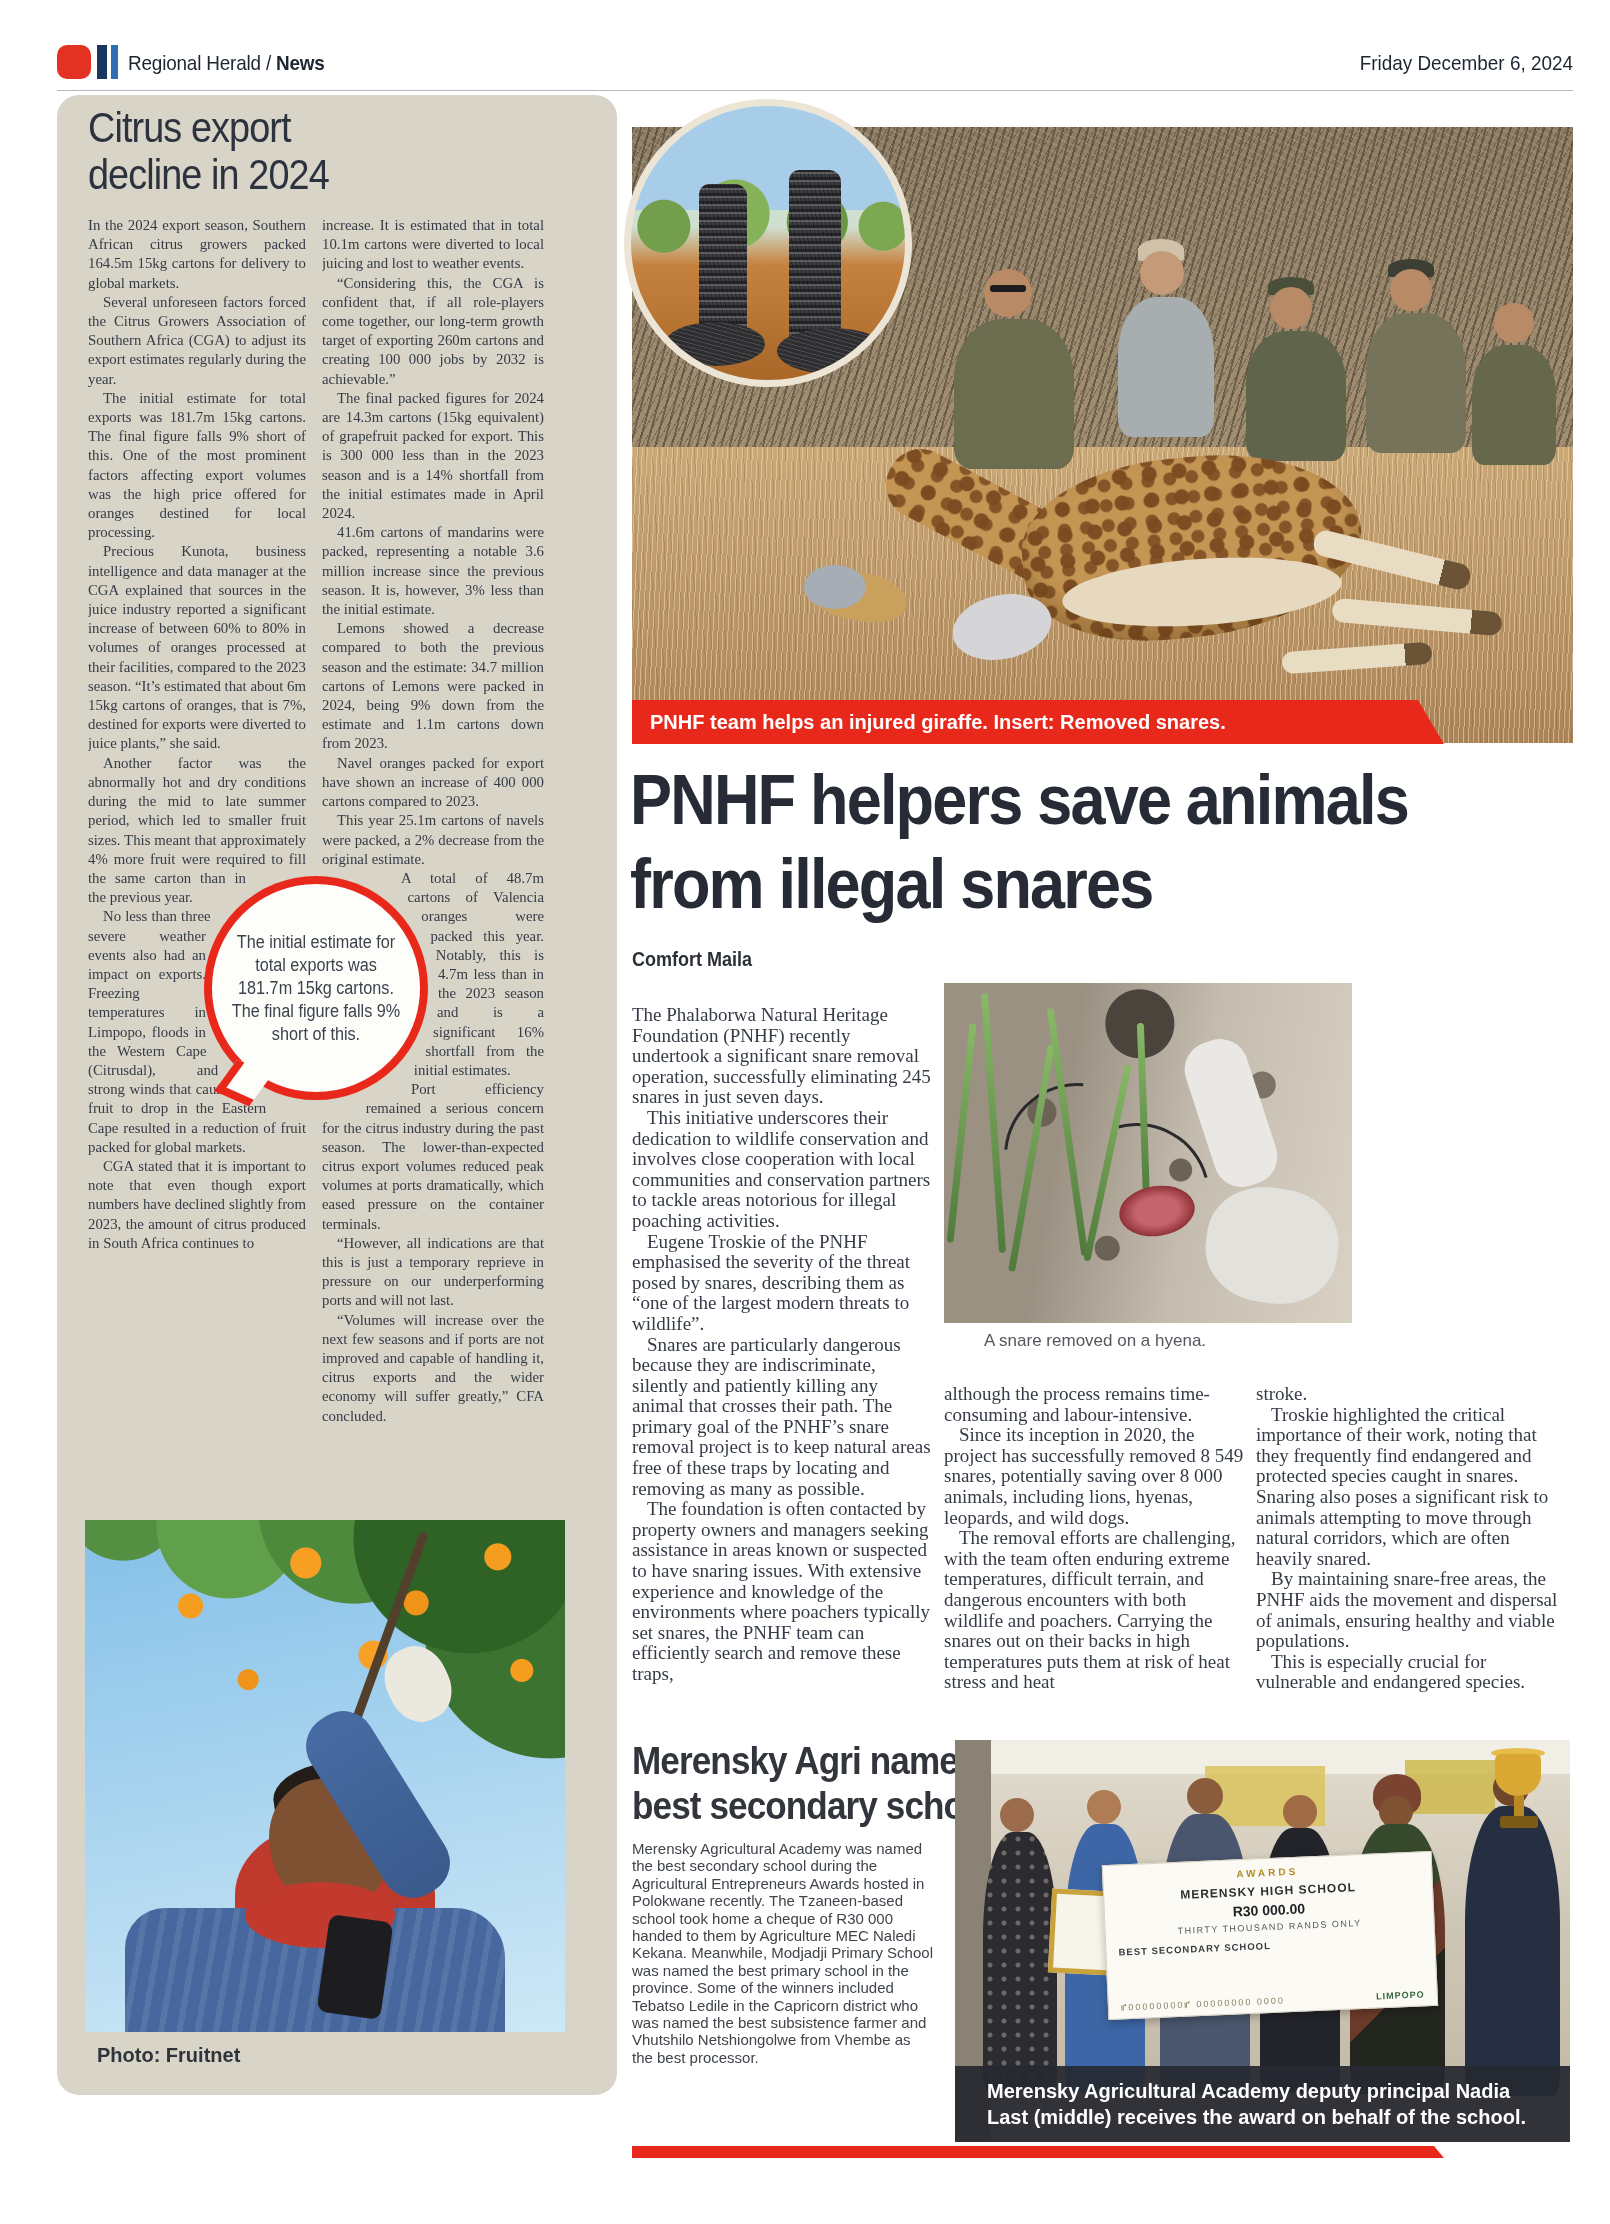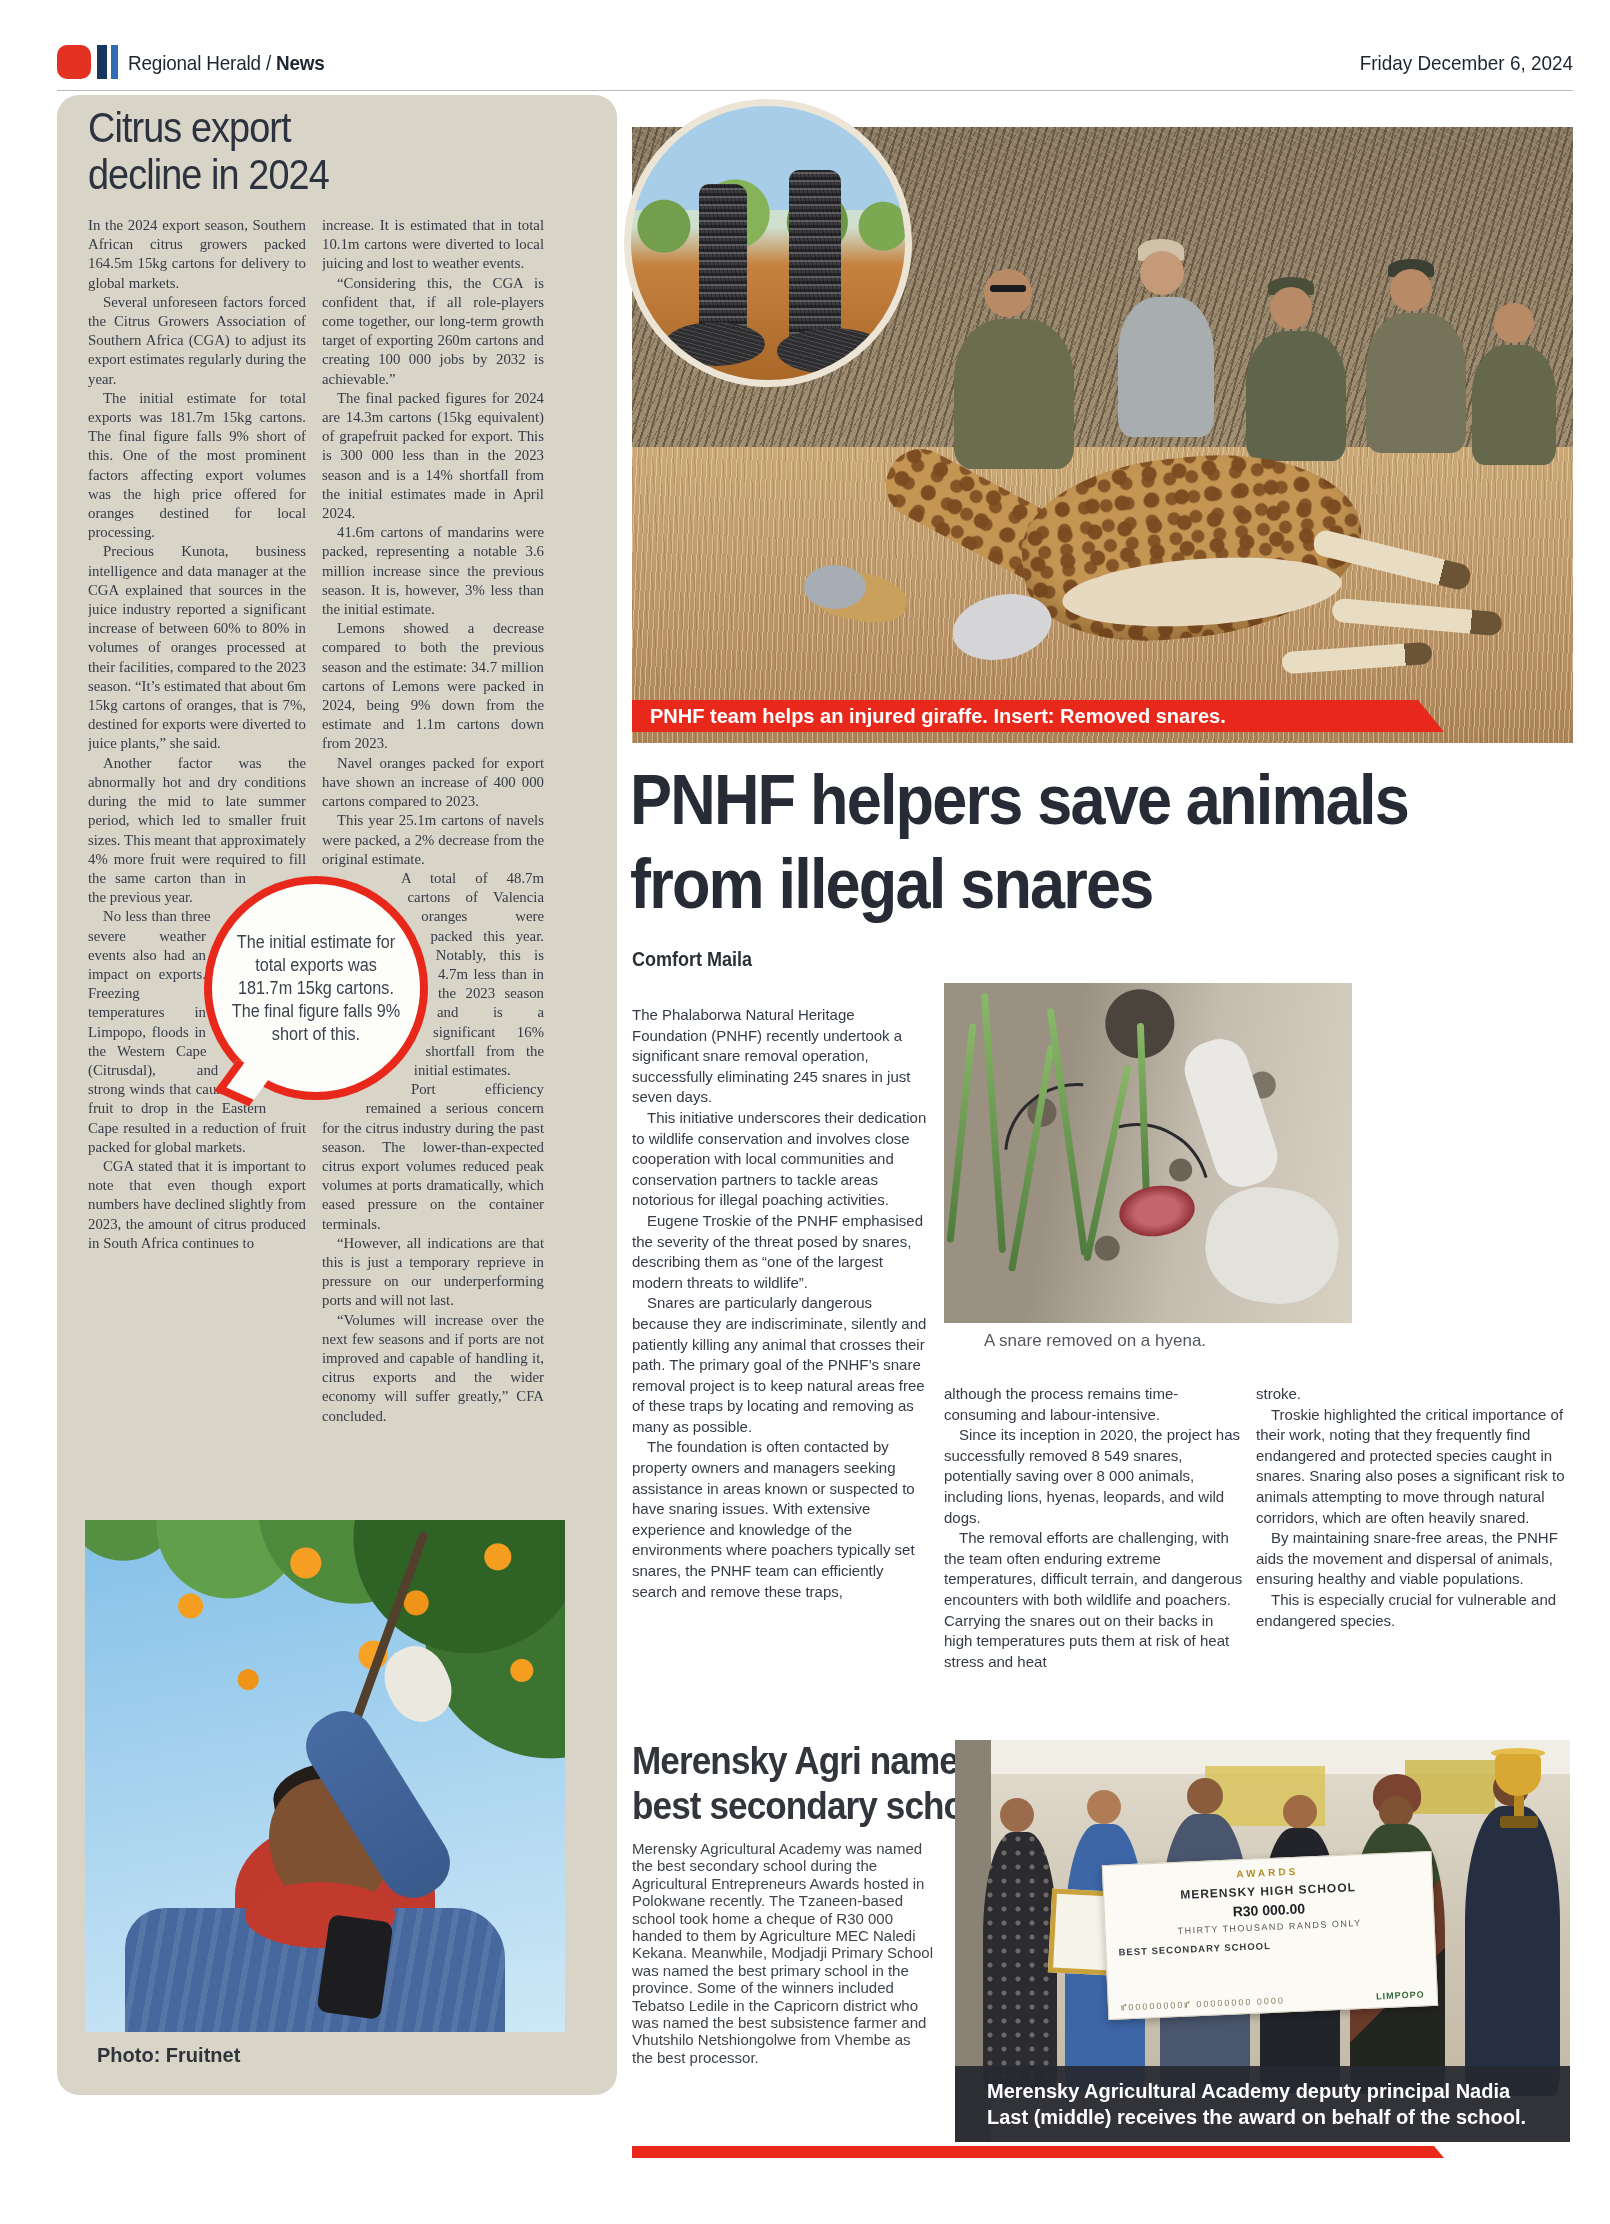--- a/index.html
+++ b/index.html
@@ -122,30 +122,30 @@
        radial-gradient(circle at 38% 45%,#86b35a 0 34px,transparent 35px),
        radial-gradient(circle at 68% 55%,#6a9746 0 30px,transparent 31px),
        radial-gradient(circle at 92% 60%,#7ca852 0 24px,transparent 25px);}
   .gi-tower{position:absolute;background-color:#3b3b3f;border-radius:10px 12px 6px 8px;
      background-image:
        repeating-linear-gradient(0deg,rgba(225,225,230,.22) 0 2px,rgba(10,10,12,.45) 2px 5px,transparent 5px 8px),
        repeating-linear-gradient(80deg,rgba(0,0,0,.3) 0 1px,transparent 1px 4px);}
   .gi-pile{position:absolute;background:#2e2e31;border-radius:50%;
      background-image:repeating-linear-gradient(15deg,rgba(200,200,210,.18) 0 1px,transparent 1px 4px);}
 
-  .gbanner{left:632px;top:700px;width:812px;height:32px;background:var(--red);
+  .gbanner{left:632px;top:700px;width:812px;height:44px;background:var(--red);
      clip-path:polygon(0 0,calc(100% - 26px) 0,100% 100%,0 100%);
      display:flex;align-items:center;z-index:7;}
   .gbanner span{color:#fff;font-weight:bold;font-size:20px;padding-left:18px;}
 
   
   .h1line{position:absolute;left:630px;font-size:70px;line-height:84px;font-weight:bold;
       color:var(--ink);letter-spacing:-2px;}
   .byline{left:632px;top:948px;font-size:20px;font-weight:bold;color:#2b3036;}
-  .pncol{position:absolute;font-family:Liberation Sans, sans-serif;font-size:15px;line-height:20.6px;color:var(--serif-ink);}
+  .pncol{position:absolute;font-family:Liberation Serif, serif;font-size:19px;line-height:20.6px;color:var(--serif-ink);}
   .pn1{left:632px;top:1005px;width:300px;}
   .pn2{left:944px;top:1384px;width:300px;}
   .pn3{left:1256px;top:1384px;width:314px;}
 
   
   .hyphoto{left:944px;top:983px;width:408px;height:340px;overflow:hidden;
      background:linear-gradient(100deg,#9a9183 0 30%,#c4bcae 60%,#d9d2c4);}
   .hy-spots{position:absolute;inset:0;
      background-image:
        radial-gradient(circle at 48% 12%,#4a443c 0 34px,transparent 35px),

